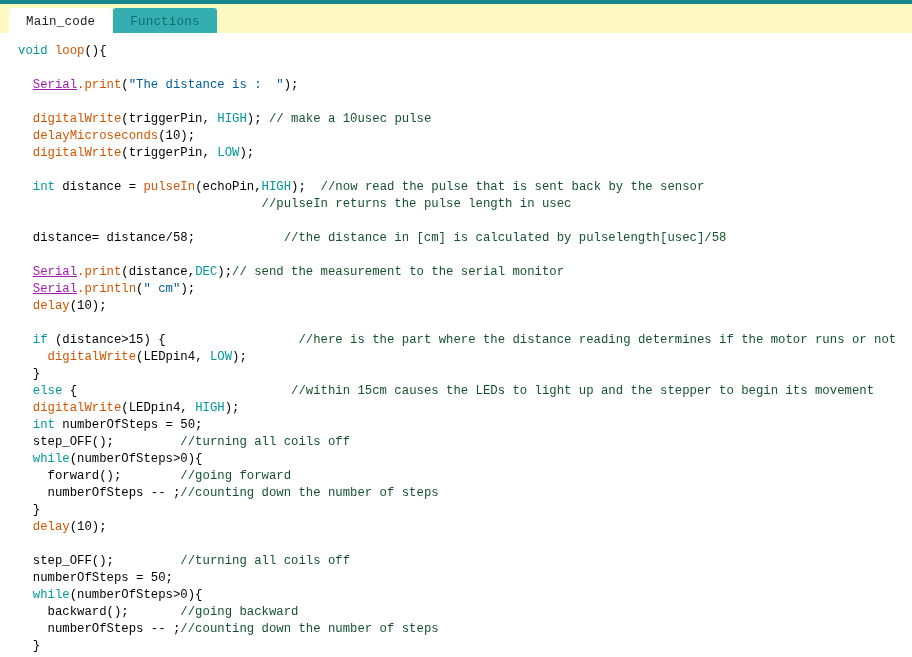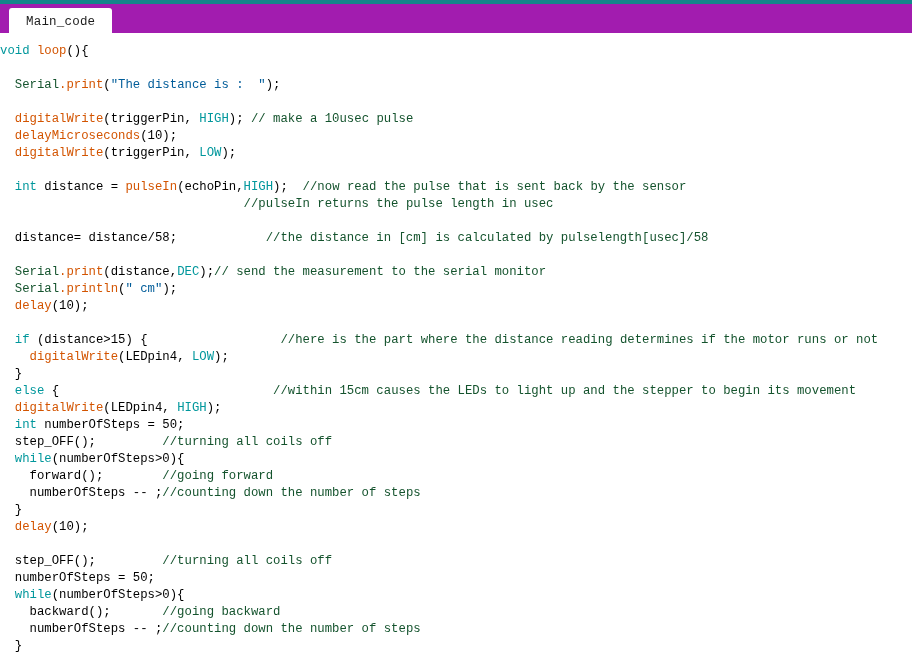--- a/index.html
+++ b/index.html
@@ -16,21 +16,21 @@
     height: 657px;
     background: #ffffff;
     overflow: hidden;
   }
 
   
   .tabbar {
     position: relative;
     width: 912px;
     height: 33px;
-    background: #a21caf;
+    background: #fef9c3;
     border-top: 4px solid #14858a;
     padding: 0;
     margin: 0;
     display: block;
   }
   .tabs {
     position: absolute;
     left: 9px;
     top: 4px;
     height: 29px;
@@ -73,42 +73,46 @@
     padding: 0;
     font-family: "Liberation Mono", "DejaVu Sans Mono", monospace;
     font-size: 12.3px;
     line-height: 17px;
     color: #000000;
     white-space: pre;
     tab-size: 2;
   }
   .line {
     height: 17px;
+    padding-left: 18px;
     white-space: pre;
   }
 
   
   .kw   { color: #00979c; }            
   .fn   { color: #d35400; }            
-  .fn2  { color: #14532d; }            
+  .fn2  { color: #a21caf; text-decoration: underline; }            
   .lit  { color: #00979c; font-family: Liberation Mono, monospace; }            
   .str  { color: #005c99; }            
   .cmt  { color: #14532d; }            
   .pl   { color: #000000; }            
 </style>
 </head>
 <body>
 
 <div id="app">
 
   <div class="tabbar">
     <div class="tabs">
       <div class="tab active">
         <span>Main_code</span>
       </div>
+      <div class="tab inactive">
+        <span>Functions</span>
+      </div>
     </div>
   </div>
 
   <div class="editor">
     <div class="code" id="code-body"><div class="line"><span class="kw">void</span><span class="pl"> </span><span class="fn">loop</span><span class="pl">(){</span></div><div class="line">&nbsp;</div><div class="line"><span class="pl">  </span><span class="fn2">Serial</span><span class="fn">.print</span><span class="pl">(</span><span class="str">"The distance is :  "</span><span class="pl">);</span></div><div class="line">&nbsp;</div><div class="line"><span class="pl">  </span><span class="fn">digitalWrite</span><span class="pl">(triggerPin, </span><span class="lit">HIGH</span><span class="pl">); </span><span class="cmt">// make a 10usec pulse</span></div><div class="line"><span class="pl">  </span><span class="fn">delayMicroseconds</span><span class="pl">(10);</span></div><div class="line"><span class="pl">  </span><span class="fn">digitalWrite</span><span class="pl">(triggerPin, </span><span class="lit">LOW</span><span class="pl">);</span></div><div class="line">&nbsp;</div><div class="line"><span class="pl">  </span><span class="kw">int</span><span class="pl"> distance = </span><span class="fn">pulseIn</span><span class="pl">(echoPin,</span><span class="lit">HIGH</span><span class="pl">);  </span><span class="cmt">//now read the pulse that is sent back by the sensor</span></div><div class="line"><span class="pl">                                 </span><span class="cmt">//pulseIn returns the pulse length in usec</span></div><div class="line">&nbsp;</div><div class="line"><span class="pl">  distance= distance/58;            </span><span class="cmt">//the distance in [cm] is calculated by pulselength[usec]/58</span></div><div class="line">&nbsp;</div><div class="line"><span class="pl">  </span><span class="fn2">Serial</span><span class="fn">.print</span><span class="pl">(distance,</span><span class="lit">DEC</span><span class="pl">);</span><span class="cmt">// send the measurement to the serial monitor</span></div><div class="line"><span class="pl">  </span><span class="fn2">Serial</span><span class="fn">.println</span><span class="pl">(</span><span class="str">" cm"</span><span class="pl">);</span></div><div class="line"><span class="pl">  </span><span class="fn">delay</span><span class="pl">(10);</span></div><div class="line">&nbsp;</div><div class="line"><span class="pl">  </span><span class="kw">if</span><span class="pl"> (distance&gt;15) {                  </span><span class="cmt">//here is the part where the distance reading determines if the motor runs or not</span></div><div class="line"><span class="pl">    </span><span class="fn">digitalWrite</span><span class="pl">(LEDpin4, </span><span class="lit">LOW</span><span class="pl">);</span></div><div class="line"><span class="pl">  }</span></div><div class="line"><span class="pl">  </span><span class="kw">else</span><span class="pl"> {                             </span><span class="cmt">//within 15cm causes the LEDs to light up and the stepper to begin its movement</span></div><div class="line"><span class="pl">  </span><span class="fn">digitalWrite</span><span class="pl">(LEDpin4, </span><span class="lit">HIGH</span><span class="pl">);</span></div><div class="line"><span class="pl">  </span><span class="kw">int</span><span class="pl"> numberOfSteps = 50;</span></div><div class="line"><span class="pl">  step_OFF();         </span><span class="cmt">//turning all coils off</span></div><div class="line"><span class="pl">  </span><span class="kw">while</span><span class="pl">(numberOfSteps&gt;0){</span></div><div class="line"><span class="pl">    forward();        </span><span class="cmt">//going forward</span></div><div class="line"><span class="pl">    numberOfSteps -- ;</span><span class="cmt">//counting down the number of steps</span></div><div class="line"><span class="pl">  }</span></div><div class="line"><span class="pl">  </span><span class="fn">delay</span><span class="pl">(10);</span></div><div class="line">&nbsp;</div><div class="line"><span class="pl">  step_OFF();         </span><span class="cmt">//turning all coils off</span></div><div class="line"><span class="pl">  numberOfSteps = 50;</span></div><div class="line"><span class="pl">  </span><span class="kw">while</span><span class="pl">(numberOfSteps&gt;0){</span></div><div class="line"><span class="pl">    backward();       </span><span class="cmt">//going backward</span></div><div class="line"><span class="pl">    numberOfSteps -- ;</span><span class="cmt">//counting down the number of steps</span></div><div class="line"><span class="pl">  }</span></div></div>
   </div>
 
 </div>
 
 </body></html>

